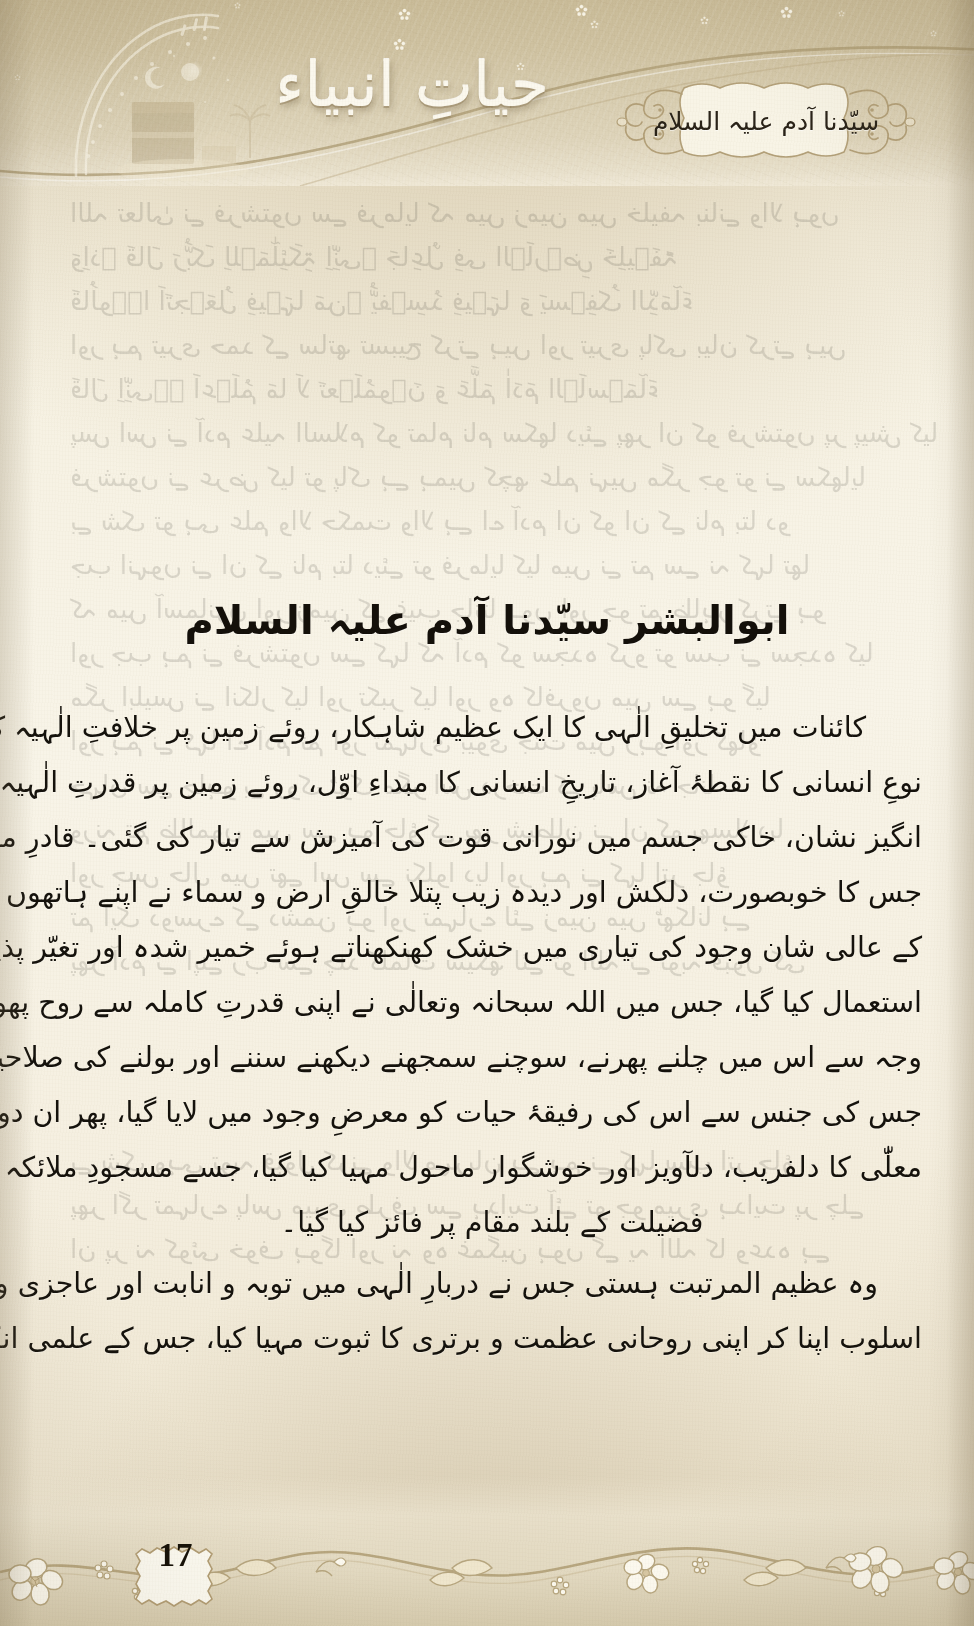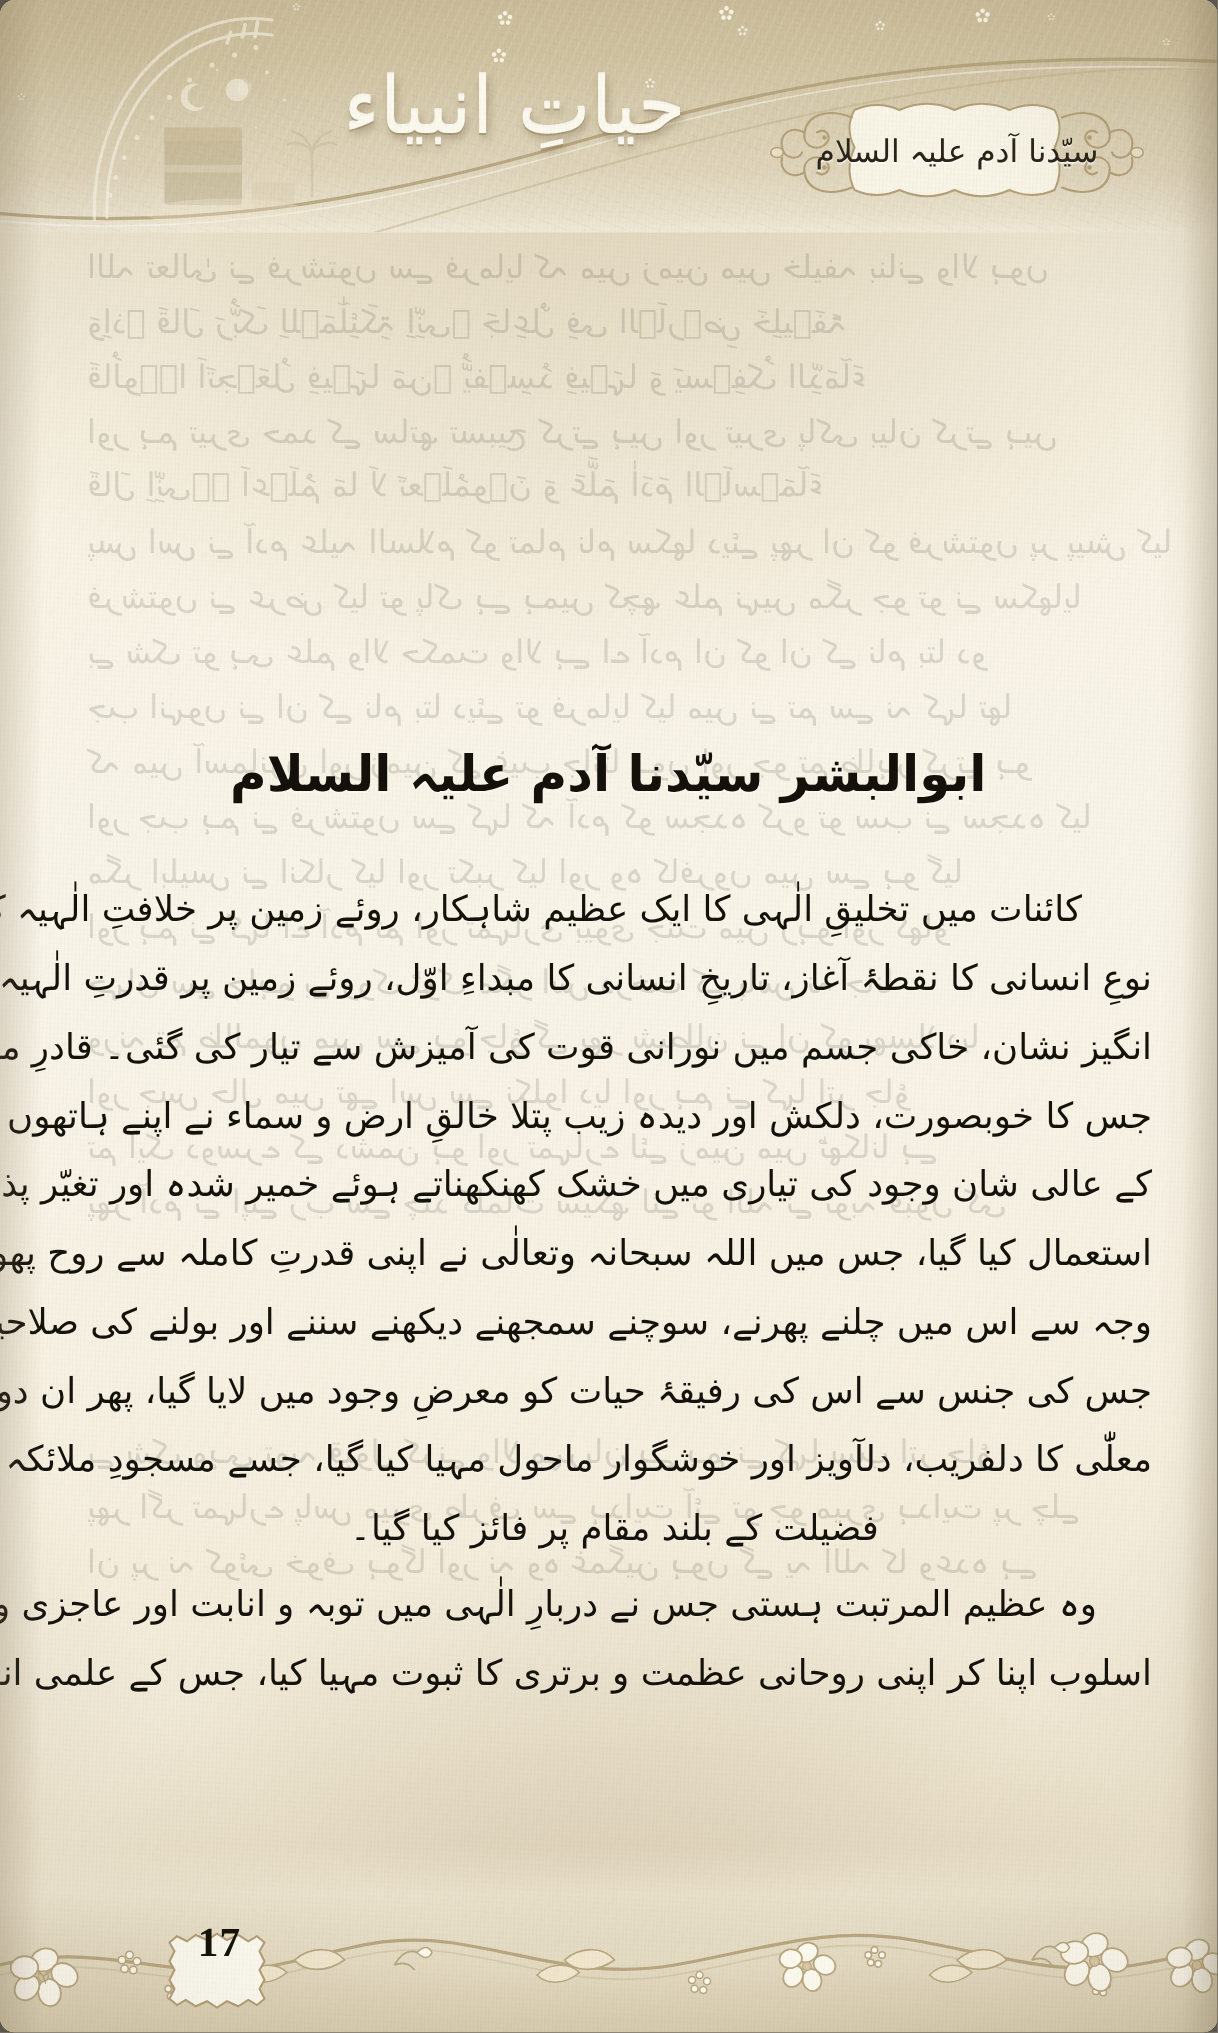--- a/index.html
+++ b/index.html
@@ -14,21 +14,20 @@
     width: 974px;
     height: 1626px;
     margin: 0 auto;
     overflow: hidden;
     background:
       radial-gradient(ellipse 120% 60% at 50% 0%, rgba(196,178,140,0.55) 0%, rgba(196,178,140,0.0) 58%),
       radial-gradient(ellipse 80% 40% at 50% 100%, rgba(186,170,138,0.50) 0%, rgba(186,170,138,0) 60%),
       linear-gradient(175deg, #efe7d2 0%, #f6f1e2 18%, #f8f4e8 45%, #f5efe0 70%, #ece3cd 92%, #ddd2b8 100%);
     font-family: "DejaVu Sans", "Liberation Sans", sans-serif;
     box-shadow: 0 0 28px rgba(0,0,0,0.45);
-    border-radius: 12px;
   }
 
   
   .grain {
     position: absolute;
     inset: 0;
     pointer-events: none;
     opacity: 0.5;
     background-image:
       repeating-linear-gradient(92deg, rgba(160,145,112,0.05) 0 1px, rgba(0,0,0,0) 1px 3px),

